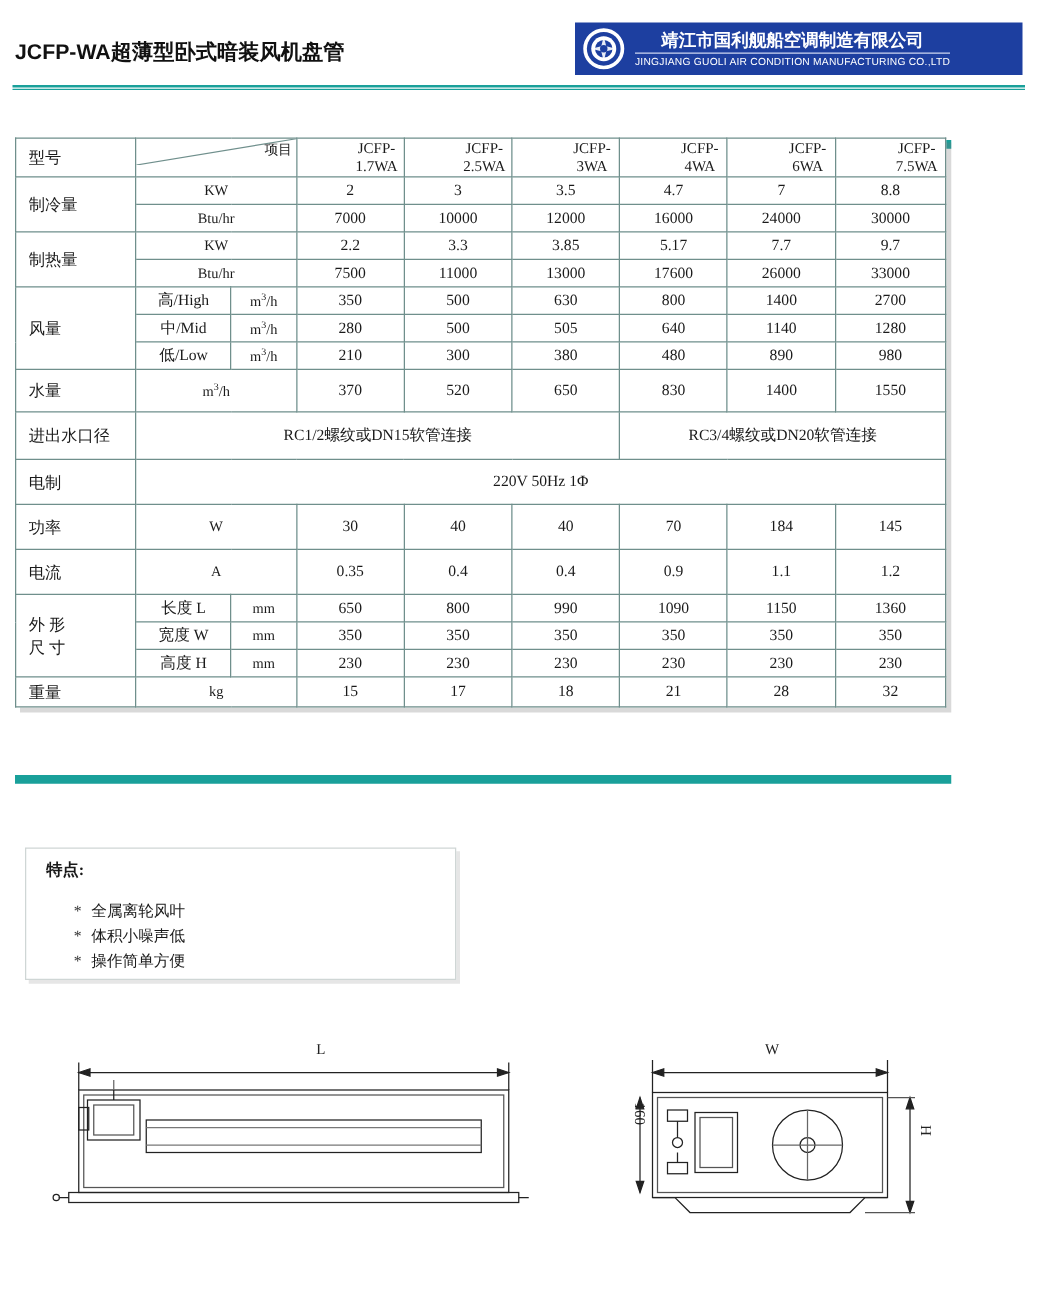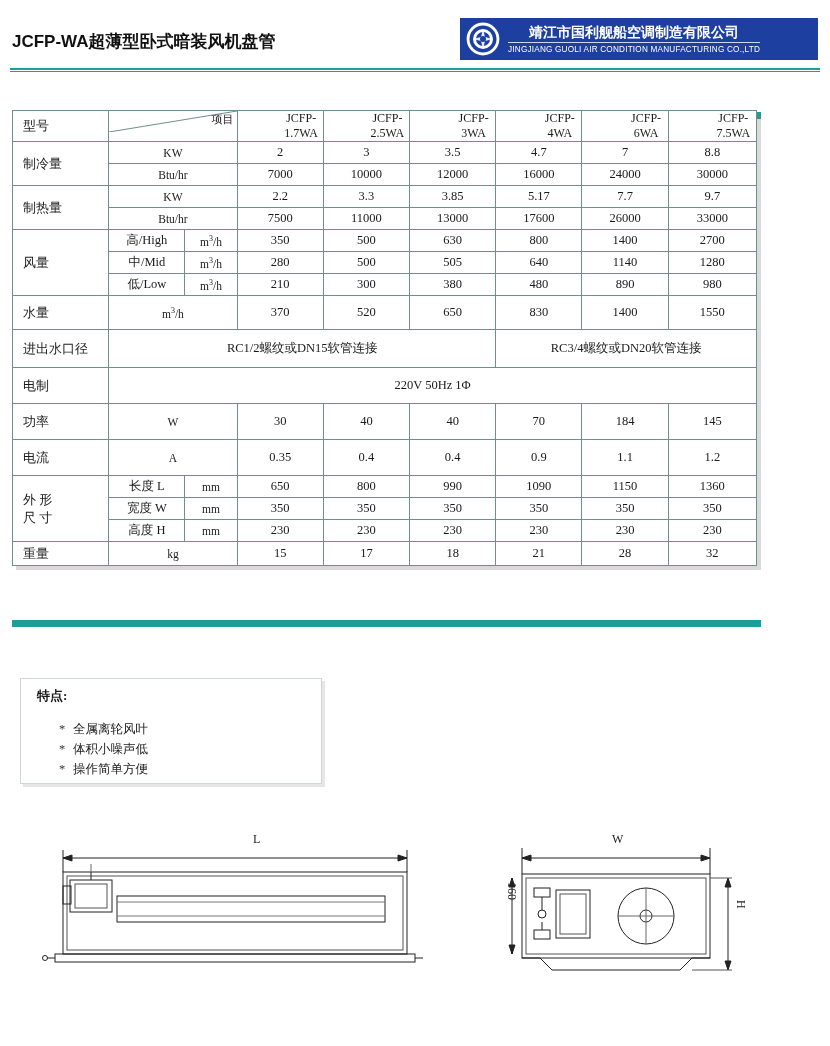--- a/index.html
+++ b/index.html
@@ -147,20 +147,21 @@
   }
 
   
   .features {
     position: absolute;
     left: 20px; top: 678px;
     width: 300px; height: 104px;
     border: 1px solid #cfd6d5;
     background: #fff;
     box-shadow: 3px 3px 0 rgba(140,140,140,0.22);
+    padding-left: 43px;
   }
   .features .ft-title {
     position: absolute;
     left: 16px; top: 8px;
     font-size: 13px;
     font-weight: bold;
   }
   .features ul {
     list-style: none;
     margin: 12px;

